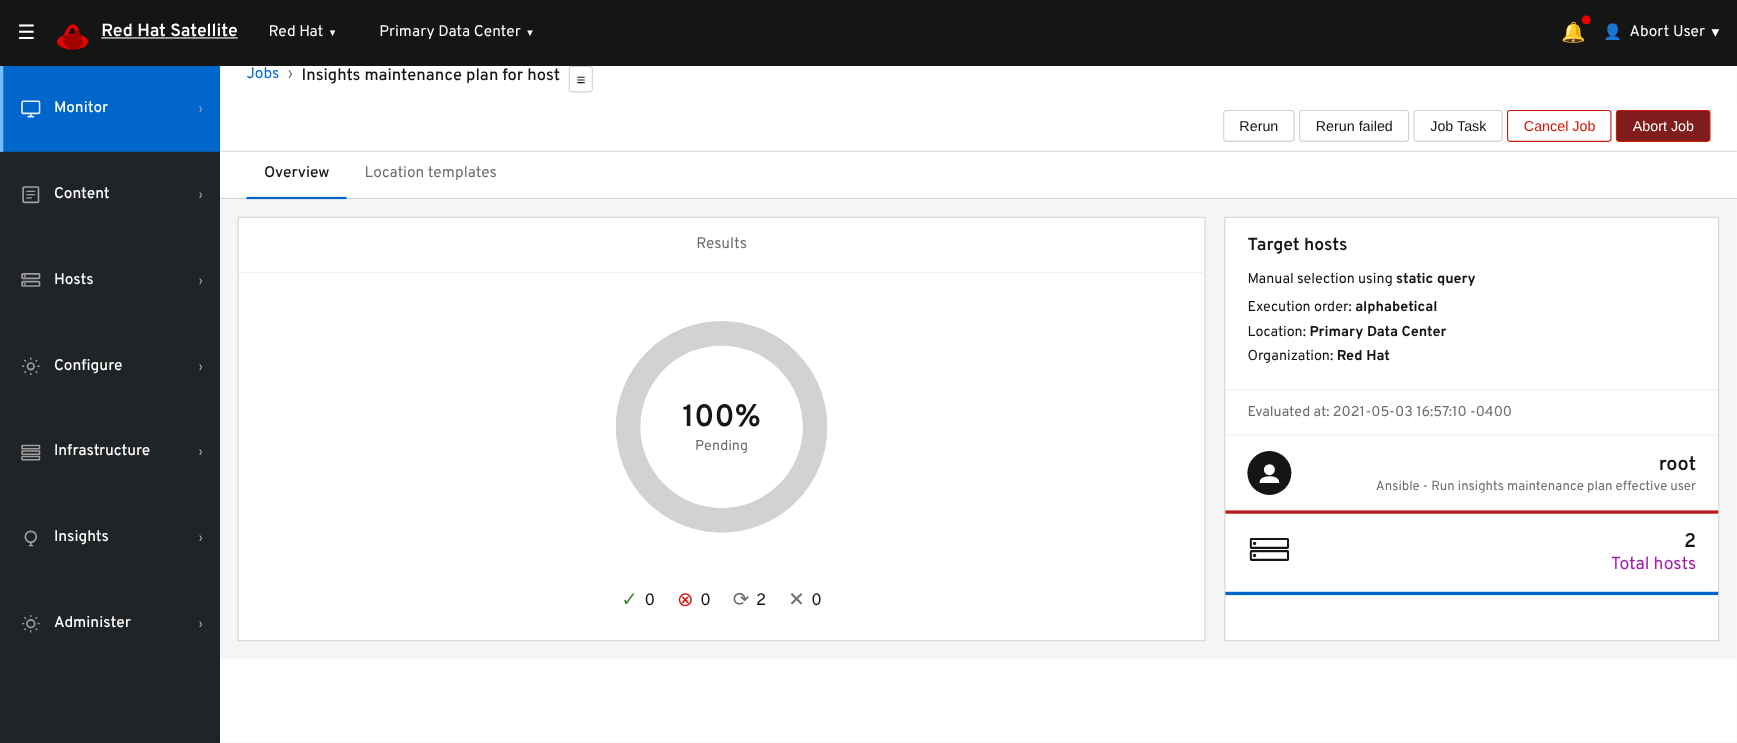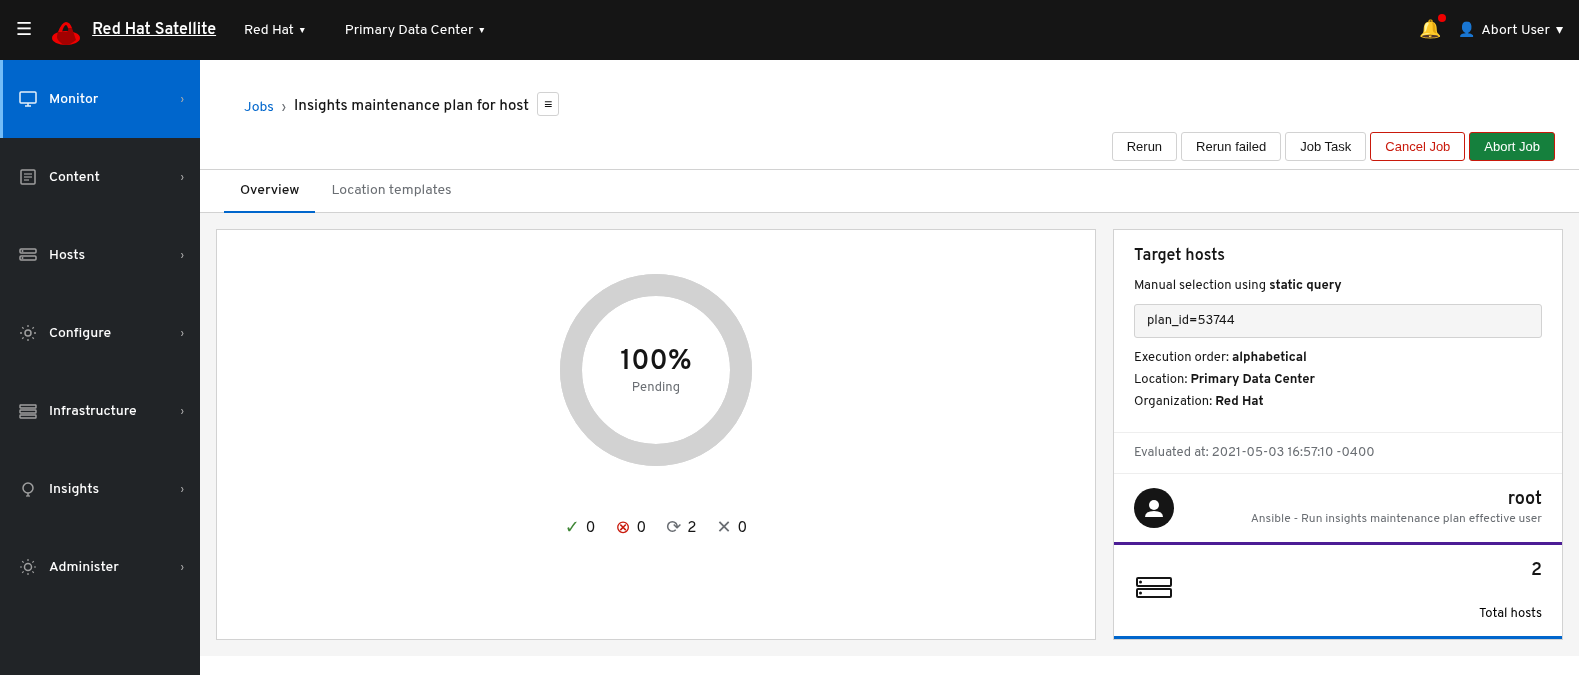--- a/index.html
+++ b/index.html
@@ -63,26 +63,25 @@
     
     .main {
       margin-left: 200px;
       flex: 1;
       background: #fff;
       min-height: calc(100vh - 60px);
     }
 
     
     .breadcrumb-bar {
-      padding: 32px 24px 8px;
-      display: flex;
-      align-items: flex-end;
+      padding: 0 24px 8px;
+      display: flex;
+      align-items: flex-start;
       gap: 8px;
       font-size: 14px;
-      margin-left: 20px;
     }
     .breadcrumb-link { color: #0066cc; cursor: pointer; text-decoration: none; }
     .breadcrumb-sep { color: #6a6e73; }
     .breadcrumb-current { color: #151515; font-size: 15px; font-weight: 500; }
     .breadcrumb-icon-btn {
       border: 1px solid #d2d2d2;
       background: #fff;
       padding: 3px 6px;
       cursor: pointer;
       border-radius: 3px;
@@ -102,21 +101,21 @@
     }
     .btn {
       padding: 6px 14px;
       border: 1px solid #d2d2d2;
       background: #fff;
       cursor: pointer;
       font-size: 13px;
       border-radius: 3px;
       color: #151515;
     }
-    .btn-danger { background: #15803d; color: #fff; border-color: #c9190b; }
+    .btn-danger { background: #7f1d1d; color: #fff; border-color: #c9190b; }
     .btn-secondary-danger { background: #fff; color: #c9190b; border-color: #c9190b; }
 
     
     .tabs {
       display: flex;
       border-bottom: 1px solid #d2d2d2;
       padding: 0 24px;
       background: #fff;
     }
     .tab {
@@ -220,23 +219,23 @@
     .target-eval {
       padding: 12px 20px;
       font-size: 13px;
       color: #6a6e73;
       border-bottom: 1px solid #eee;
     }
 
     
     .user-row {
       display: flex;
-      align-items: flex-start;
+      align-items: center;
       padding: 14px 20px;
-      border-bottom: 3px solid #4c1d95;
+      border-bottom: 3px solid #b91c1c;
       gap: 16px;
     }
     .user-avatar {
       width: 40px; height: 40px;
       background: #151515;
       border-radius: 50%;
       display: flex; align-items: center; justify-content: center;
       color: #fff; font-size: 18px;
     }
     .user-info { flex: 1; }
@@ -251,21 +250,21 @@
       border-bottom: 3px solid #0066cc;
       gap: 16px;
     }
     .hosts-icon {
       width: 40px; height: 40px;
       display: flex; align-items: center; justify-content: center;
       color: #151515; font-size: 22px;
     }
     .hosts-info { flex: 1; text-align: right; }
     .hosts-count { font-size: 18px; font-weight: 600; }
-    .hosts-label { font-size: 13px; color: #000000; margin-top: 24px; }
+    .hosts-label { font-size: 16px; color: #a21caf; }
   </style>
 </head>
 <body>
 
 <nav class="topnav">
   <span class="topnav-hamburger">☰</span>
   <div class="topnav-logo">
 
     <svg class="topnav-logo-icon" viewBox="0 0 36 36">
       <ellipse cx="18" cy="26" rx="14" ry="7" fill="#e00"></ellipse>
@@ -399,20 +398,21 @@
         <span>Overview</span>
       </div>
       <div class="tab">
         <span>Location templates</span>
       </div>
     </div>
 
     <div class="content-area">
 
       <div class="results-panel">
+        <div class="results-title">Results</div>
 
         <div class="donut-container">
           <div class="donut-wrapper">
             <svg class="donut-svg" viewBox="0 0 220 220">
 
               <circle cx="110" cy="110" r="85" fill="none" stroke="#d2d2d2" stroke-width="22"></circle>
 
               <circle cx="110" cy="110" r="85" fill="none" stroke="#d2d2d2" stroke-width="22" stroke-dasharray="534 0" stroke-dashoffset="0"></circle>
             </svg>
             <div class="donut-center">
@@ -443,21 +443,20 @@
       </div>
 
       <div class="target-panel">
 
         <div class="target-section">
           <div class="target-title">Target hosts</div>
           <div class="target-desc">
             <span>Manual selection using</span>
             <strong>static query</strong>
           </div>
-          <div class="target-query-box">plan_id=53744</div>
           <div class="target-meta">
             <span>Execution order:</span>
             <strong>alphabetical</strong>
           </div>
           <div class="target-meta">
             <span>Location:</span>
             <strong>Primary Data Center</strong>
           </div>
           <div class="target-meta">
             <span>Organization:</span>

